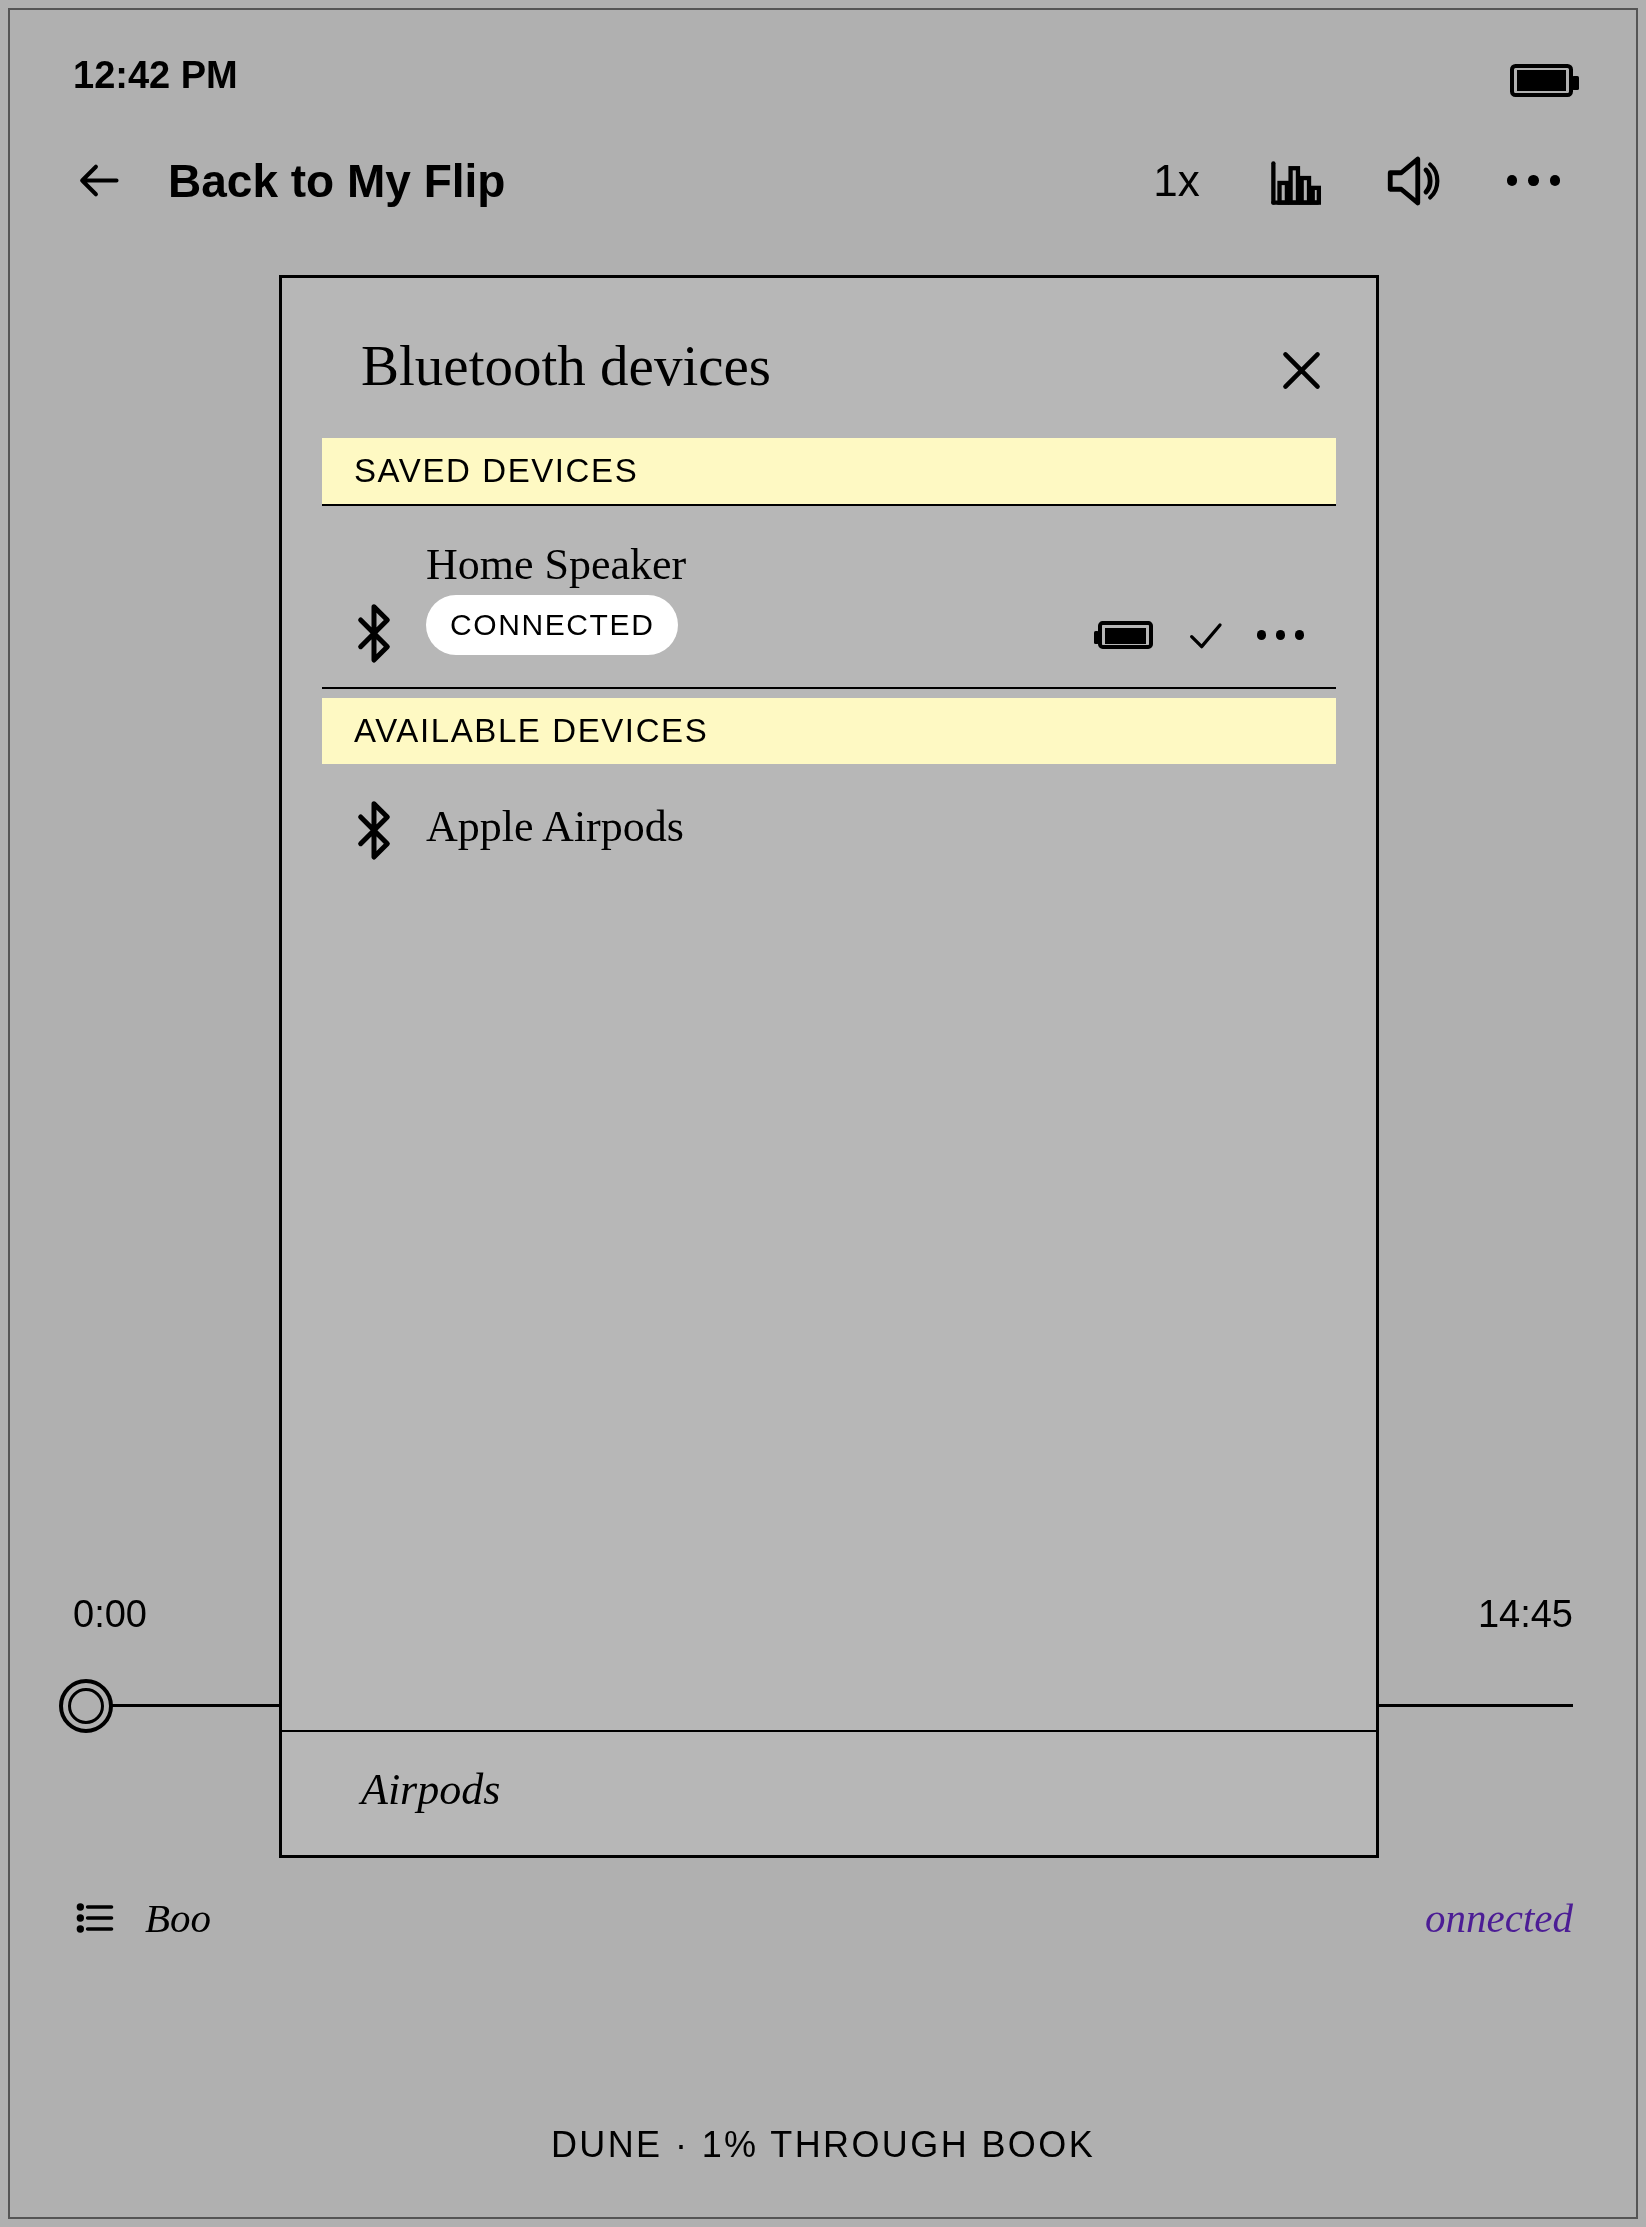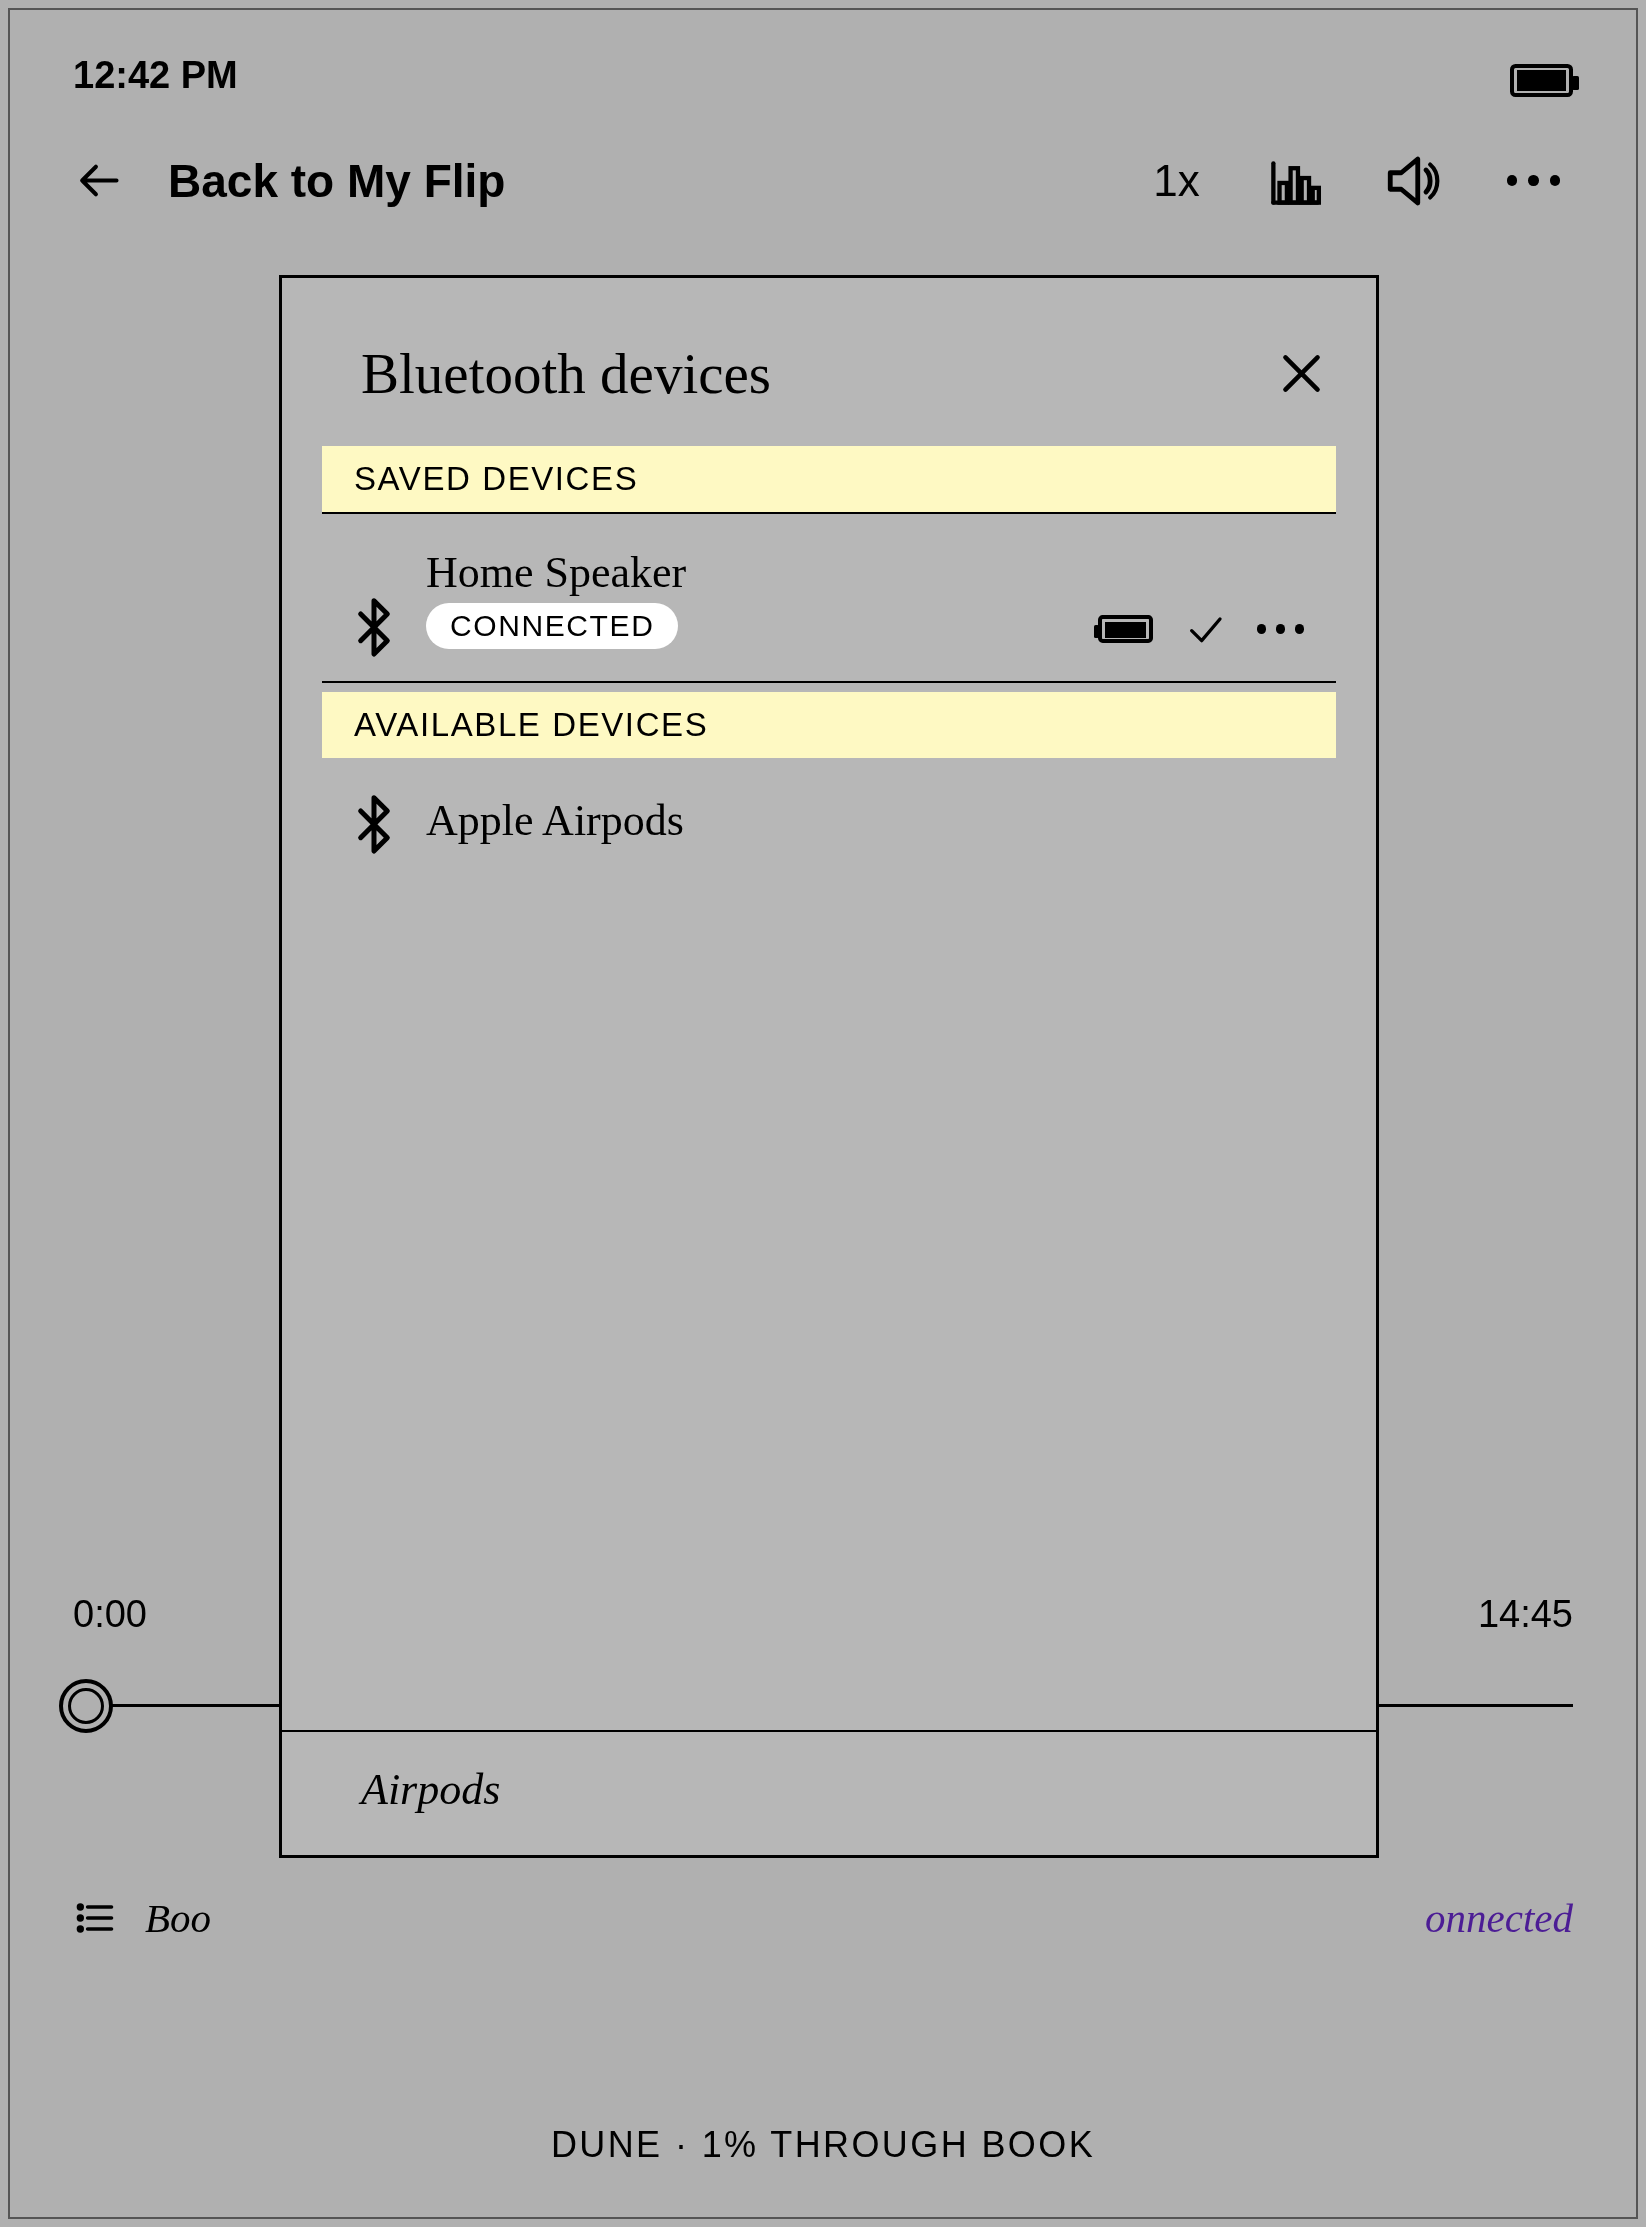--- a/index.html
+++ b/index.html
@@ -165,23 +165,22 @@
     top: 265px;
     width: 1100px;
     height: 1583px;
     border: 3.2px solid #000;
     background: #b7b7b7;
     display: flex;
     flex-direction: column;
   }
   .dialog-header {
     display: flex;
-    align-items: center;
+    align-items: flex-end;
     padding: 55px 47px 32px 79px;
-    margin-top: 8px;
   }
   .dialog-title {
     font-family: Georgia, serif;
     font-size: 57px;
     color: #000;
   }
   .dialog-close {
     margin-left: auto;
     width: 55px; height: 55px;
   }
@@ -209,21 +208,21 @@
   .dev-text { display: flex; flex-direction: column; gap: 4.7px; }
   .dev-name {
     font-family: Georgia, serif;
     font-size: 44px;
     color: #000;
   }
   .pill {
     display: inline-block;
     background: #fff;
     border-radius: 32px;
-    padding: 6px 24px;
+    padding: 13px 24px;
     font-family: "Segoe UI", Arial, sans-serif;
     font-size: 30px;
     letter-spacing: 1.6px;
     color: #000;
     width: fit-content;
   }
   .sub-status {
     font-family: "Segoe UI", Arial, sans-serif;
     font-size: 32px;
     letter-spacing: 1.6px;

